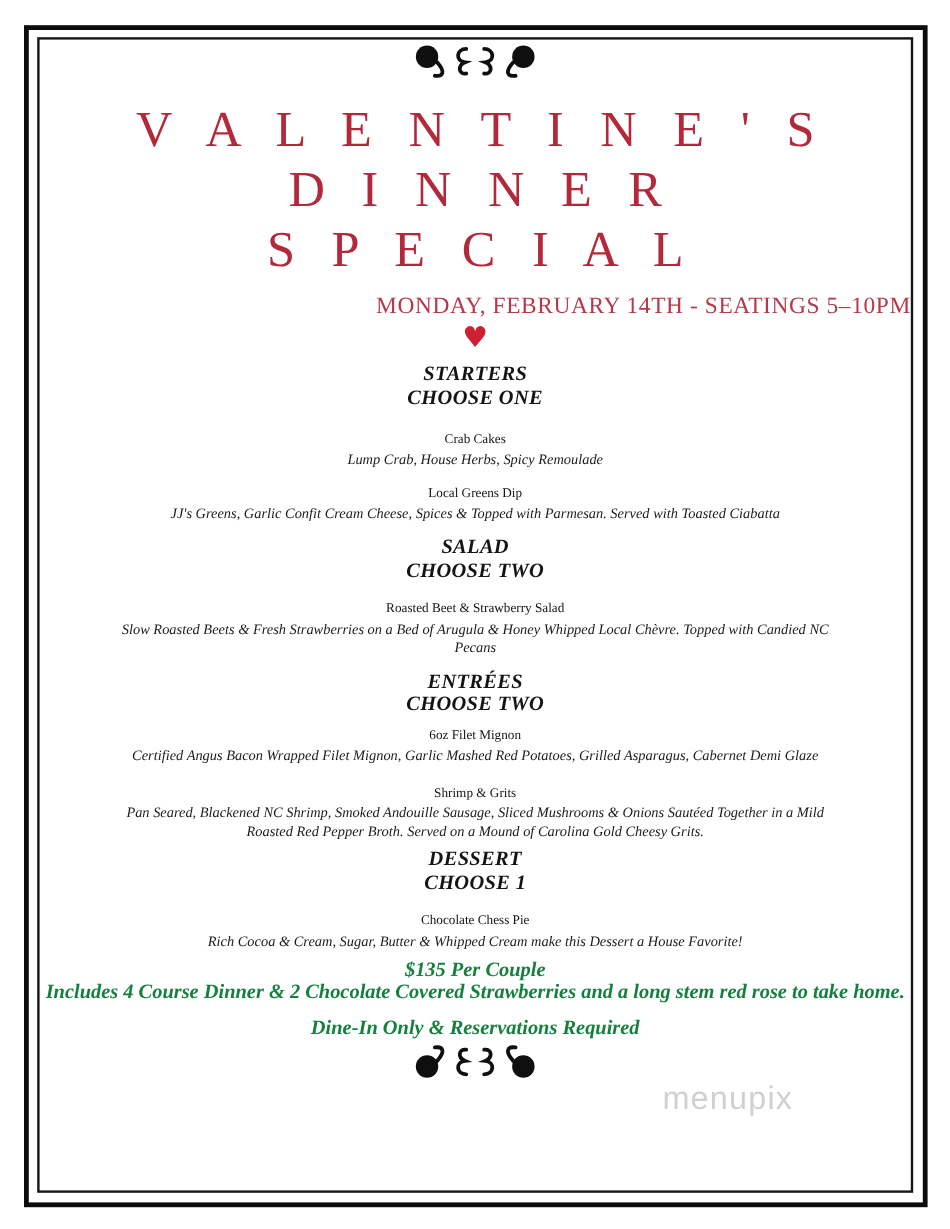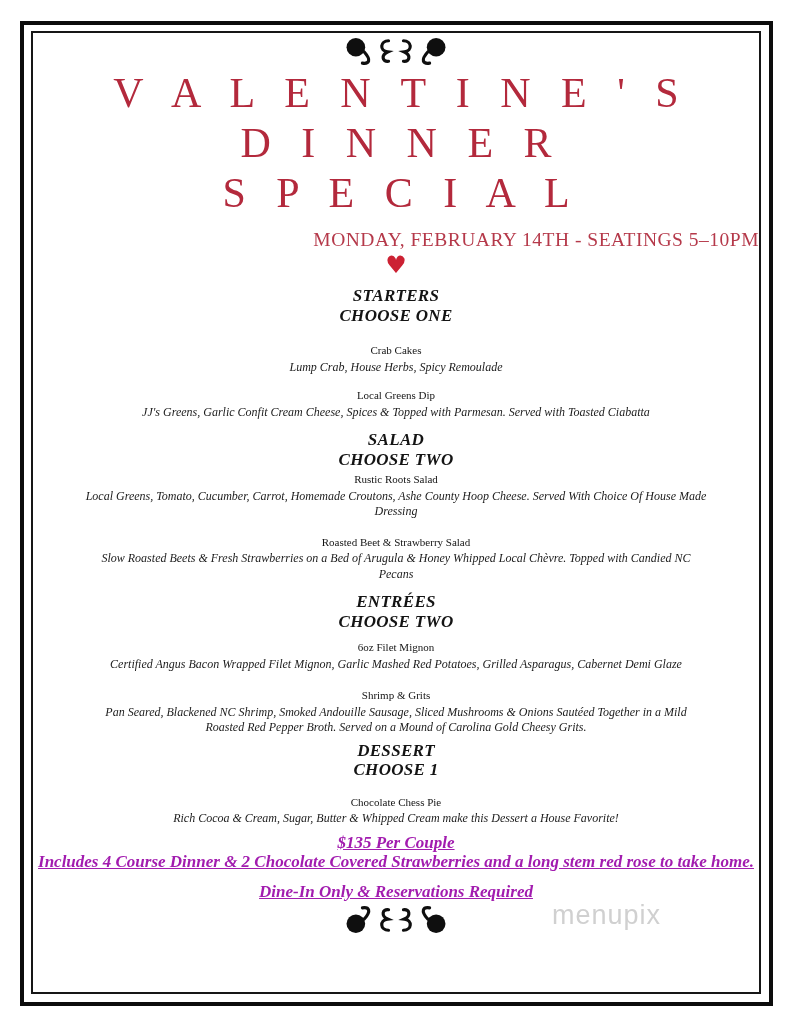--- a/index.html
+++ b/index.html
@@ -21,21 +21,21 @@
     border: 2px solid #161616;
     text-align: center;
     overflow: hidden;
   }
 
   .ornament { margin: 3px auto 0; width: 112px; height: 30px; }
   .ornament svg { display: block; width: 112px; height: 30px; }
   .ornament.flip { margin-top: 4px; transform: scaleY(-1); }
 
   .title {
-    margin: 2px 0 0 0;
+    margin: 18px 0 0 0;
     color: #b3293c;
     font-size: 42px;
     line-height: 50px;
     font-weight: 400;
     letter-spacing: 10px;
     text-indent: 10px;
   }
 
   .subtitle {
     margin-top: 11px;
@@ -65,21 +65,21 @@
     font-size: 12px; line-height: 15.5px;
     max-width: 622px; margin: 0 auto;
     color: #1b1b1b;
     font-style: italic;
   }
 
   .g2{margin-top:2px}.g3{margin-top:3px}.g5{margin-top:5px}.g7{margin-top:7px}
   .g8{margin-top:8px}.g10{margin-top:10px}.g12{margin-top:12px}
   .g14{margin-top:14px}.g15{margin-top:15px}.g17{margin-top:17px}
 
-  .footer { color: #a21caf; font-weight: 700; font-style: italic; text-decoration: underline; }
+  .footer { color: #15803d; font-weight: 700; font-style: italic; }
   .footer-price { font-size: 17px; line-height: 18px; }
   .footer-includes {
     font-size: 17px; line-height: 18px;
     max-width: 716px; margin: 1px auto 12px;
   }
   .footer-note { font-size: 17px; line-height: 18px; margin-top: 3px; }
 
   .watermark {
     position: absolute;
     left: 552px; top: 900px;
@@ -130,24 +130,20 @@
         </div>
         <div class="item g12">
           <div class="item-name">Local Greens Dip</div>
           <div class="item-desc">JJ's Greens, Garlic Confit Cream Cheese, Spices &amp; Topped with Parmesan. Served with Toasted Ciabatta</div>
         </div>
       </div>
 
       <div class="section g10">
         <div class="sec-name">SALAD</div>
         <div class="sec-choose">CHOOSE TWO</div>
-        <div class="item g2">
-          <div class="item-name">Rustic Roots Salad</div>
-          <div class="item-desc">Local Greens, Tomato, Cucumber, Carrot, Homemade Croutons, Ashe County Hoop Cheese. Served With Choice Of House Made Dressing</div>
-        </div>
         <div class="item g14">
           <div class="item-name">Roasted Beet &amp; Strawberry Salad</div>
           <div class="item-desc">Slow Roasted Beets &amp; Fresh Strawberries on a Bed of Arugula &amp; Honey Whipped Local Chèvre. Topped with Candied NC Pecans</div>
         </div>
       </div>
 
       <div class="section g10">
         <div class="sec-name">ENTRÉES</div>
         <div class="sec-choose">CHOOSE TWO</div>
         <div class="item g8">

